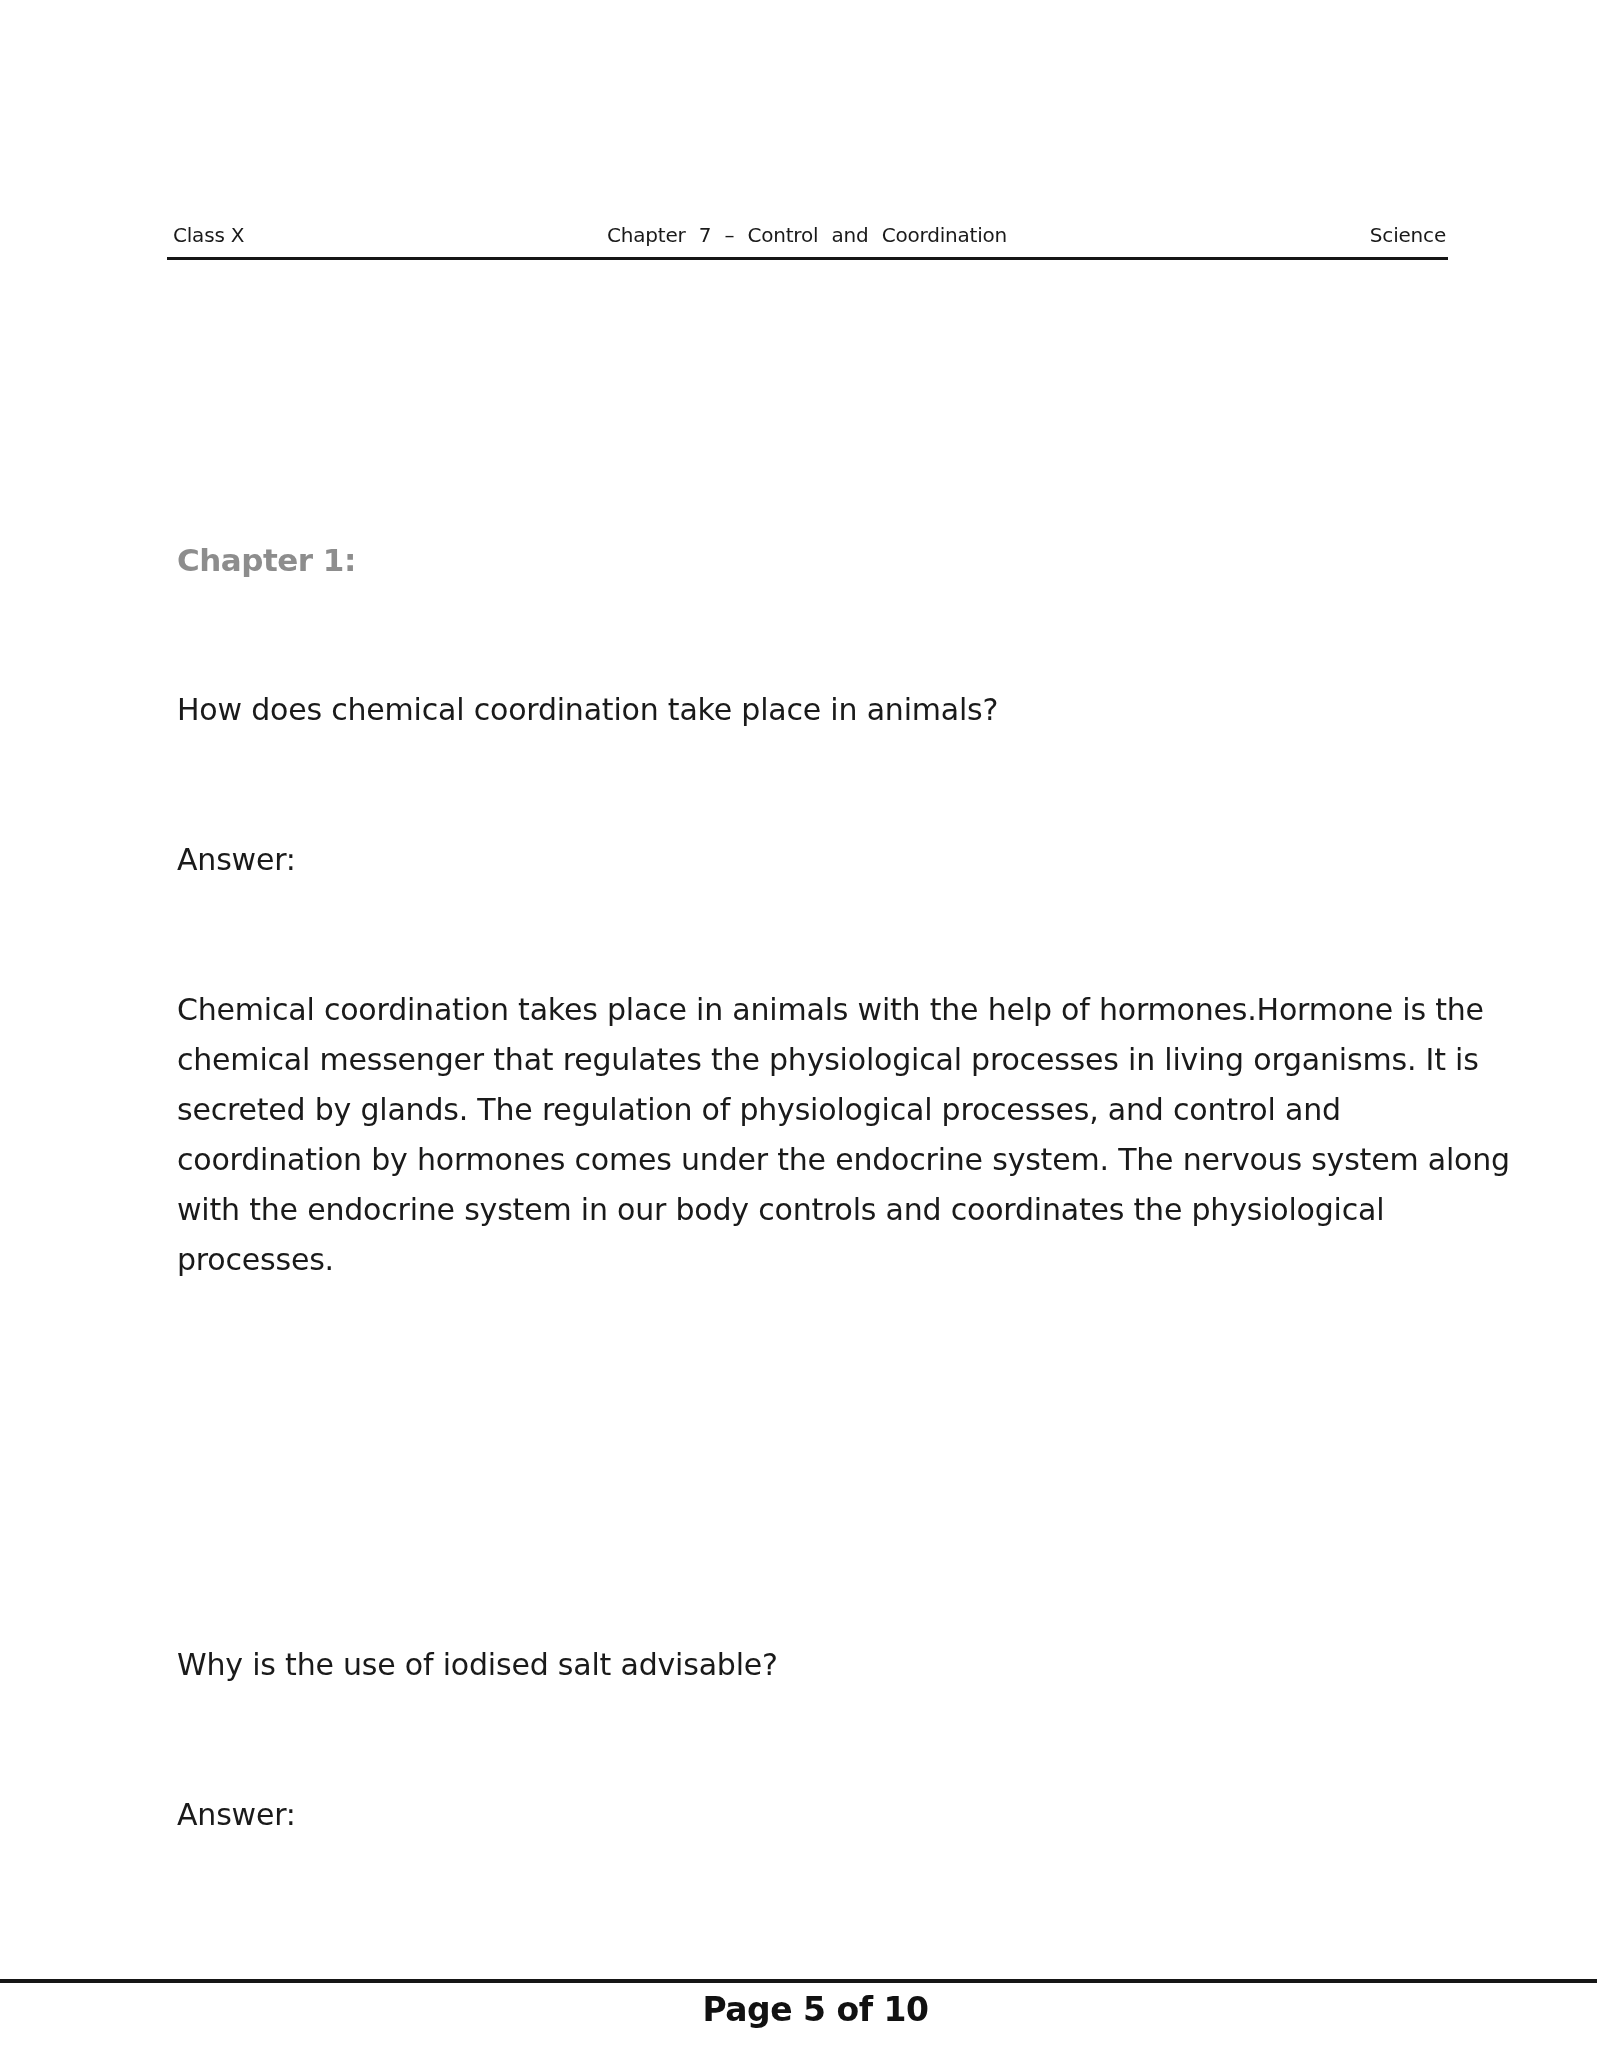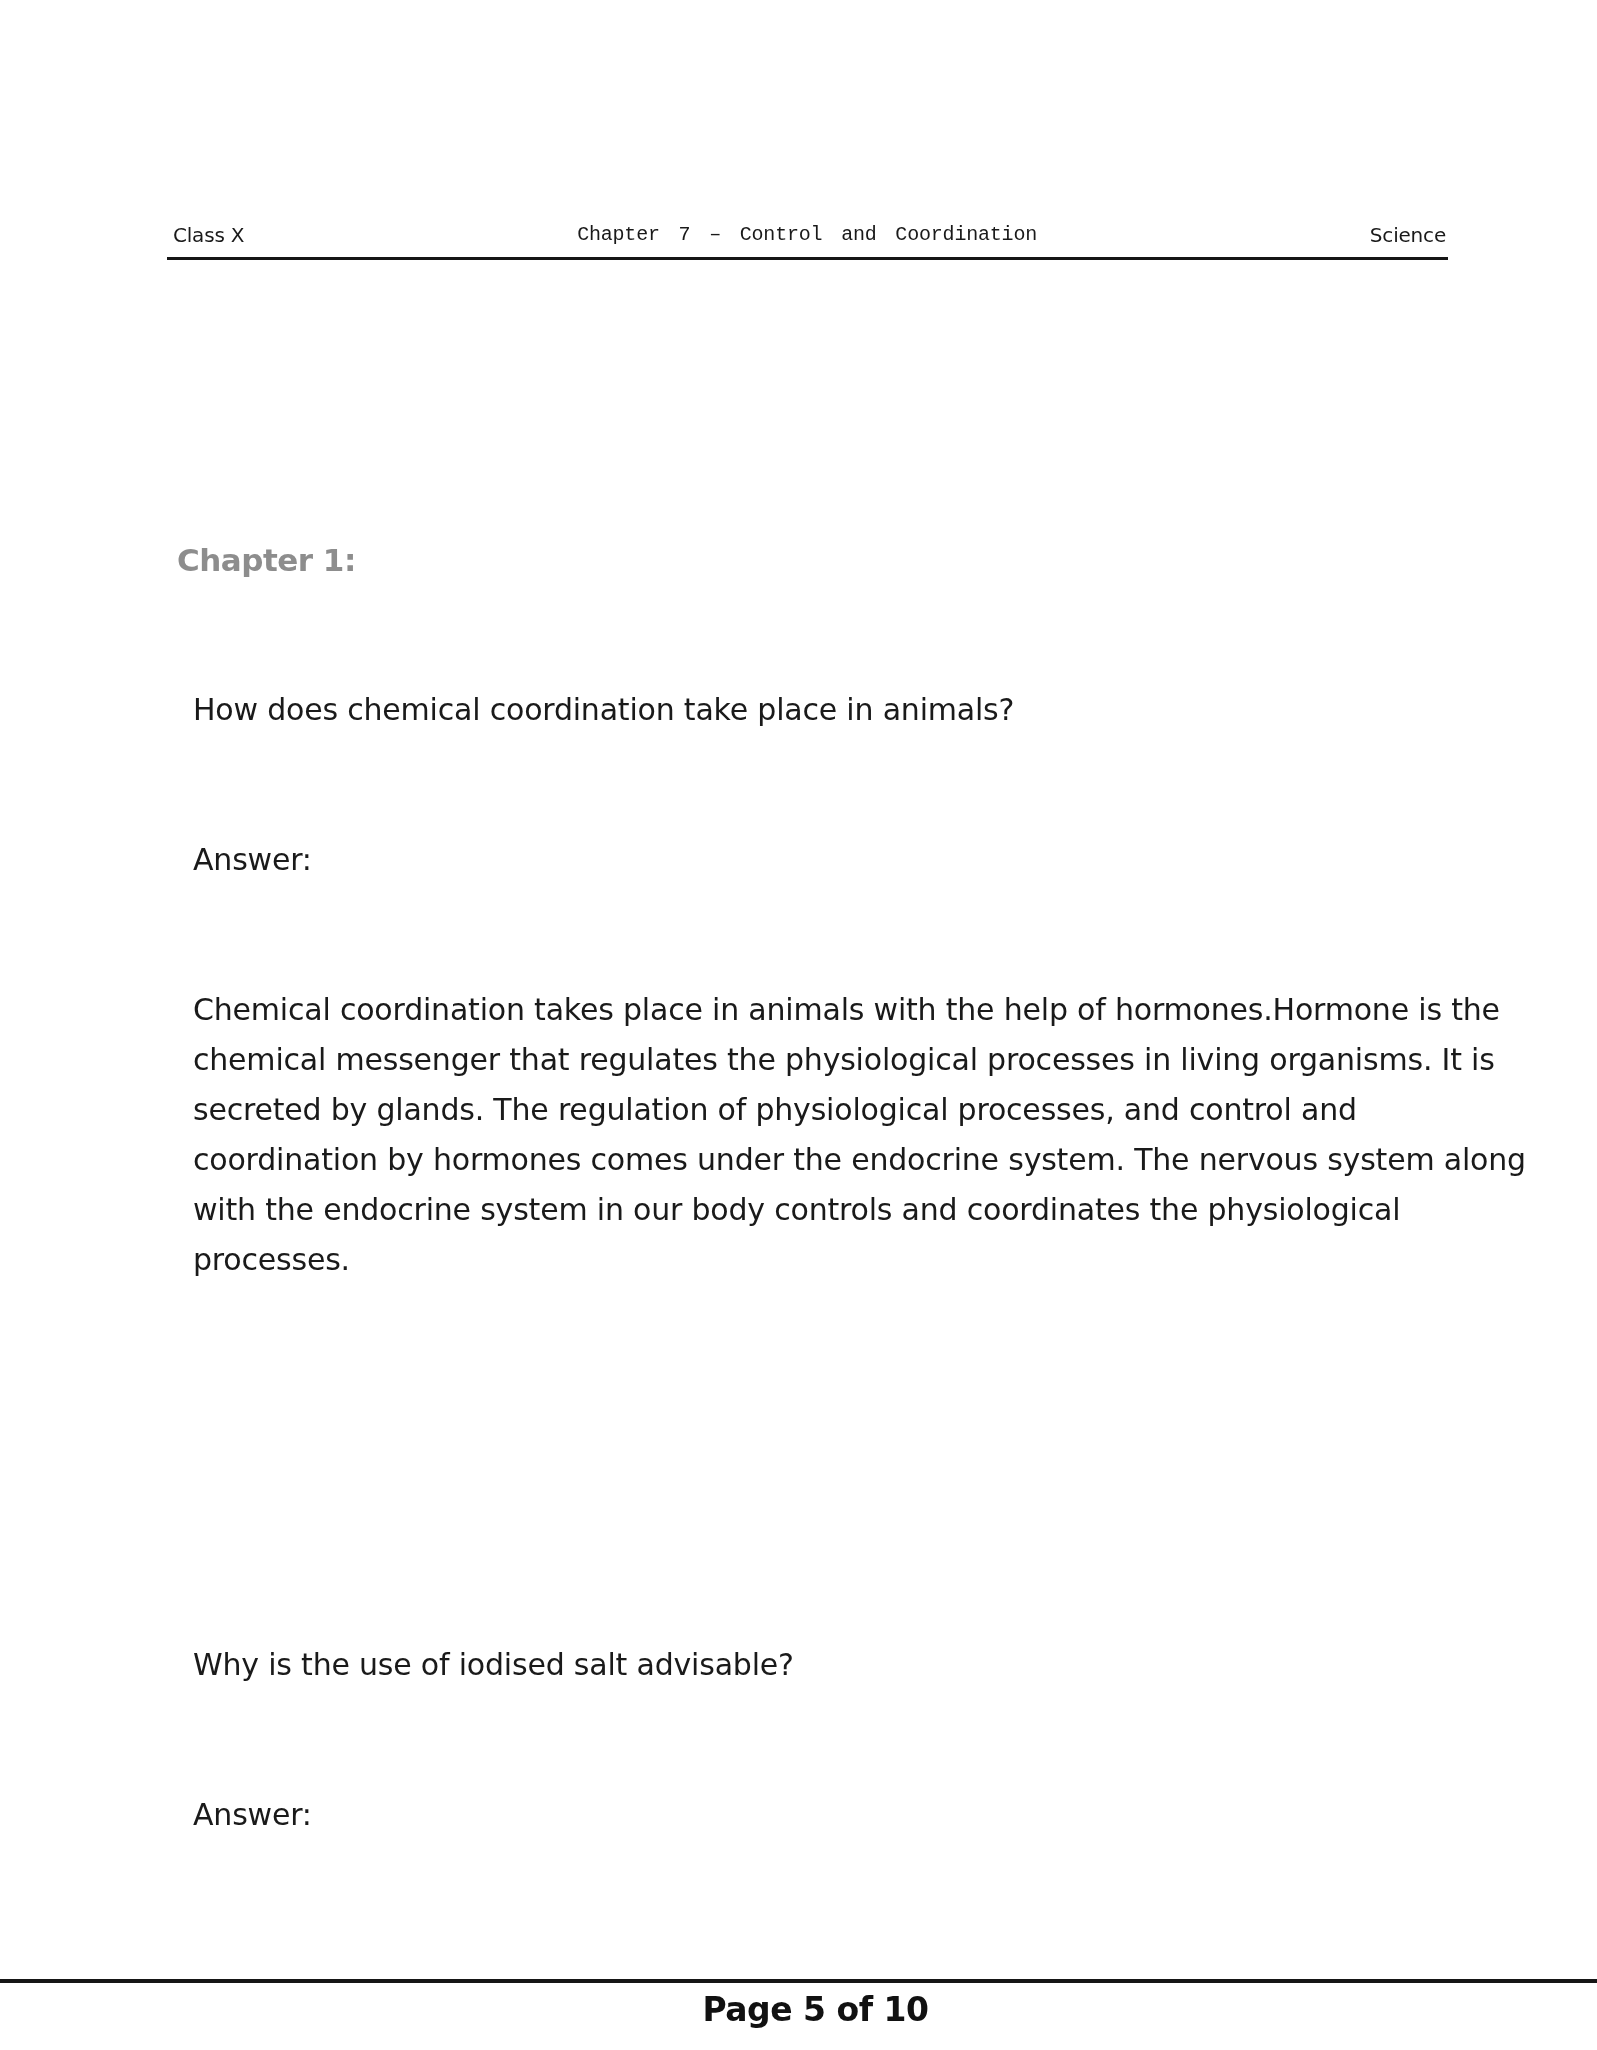--- a/index.html
+++ b/index.html
@@ -25,21 +25,21 @@
     height: 50px;
     border-bottom: 3px solid #161616;
     display: grid;
     grid-template-columns: auto 1fr auto;
     align-items: flex-end;
     font-size: 20px;
     line-height: 44px;
     letter-spacing: -0.2px;
   }
   .page-header .hdr-left  { padding-left: 6px; }
-  .page-header .hdr-center{ text-align: center; word-spacing: 7px; font-family: Liberation Mono, monospace; }
+  .page-header .hdr-center{ text-align: center; word-spacing: 7px; }
   .page-header .hdr-right { padding-right: 2px; }
 
   
   .content {
     position: absolute;
     left: 177px;
     top: 285px;
     width: 1360px;
     font-size: 30px;
     line-height: 50px;
@@ -48,21 +48,20 @@
   }
   .q-block + .q-block { margin-top: 5px; }
   .question-heading {
     font-weight: bold;
     font-size: 31px;
     letter-spacing: -0.5px;
     color: #8d8d8d;
   }
   .question-text, .answer-label, .answer-text {
     color: #1a1a1a;
-    margin-left: 16px;
   }
 
   
   .footer-rule {
     position: absolute;
     left: 0;
     top: 1979px;
     width: 1597px;
     height: 4px;
     background: #161616;

